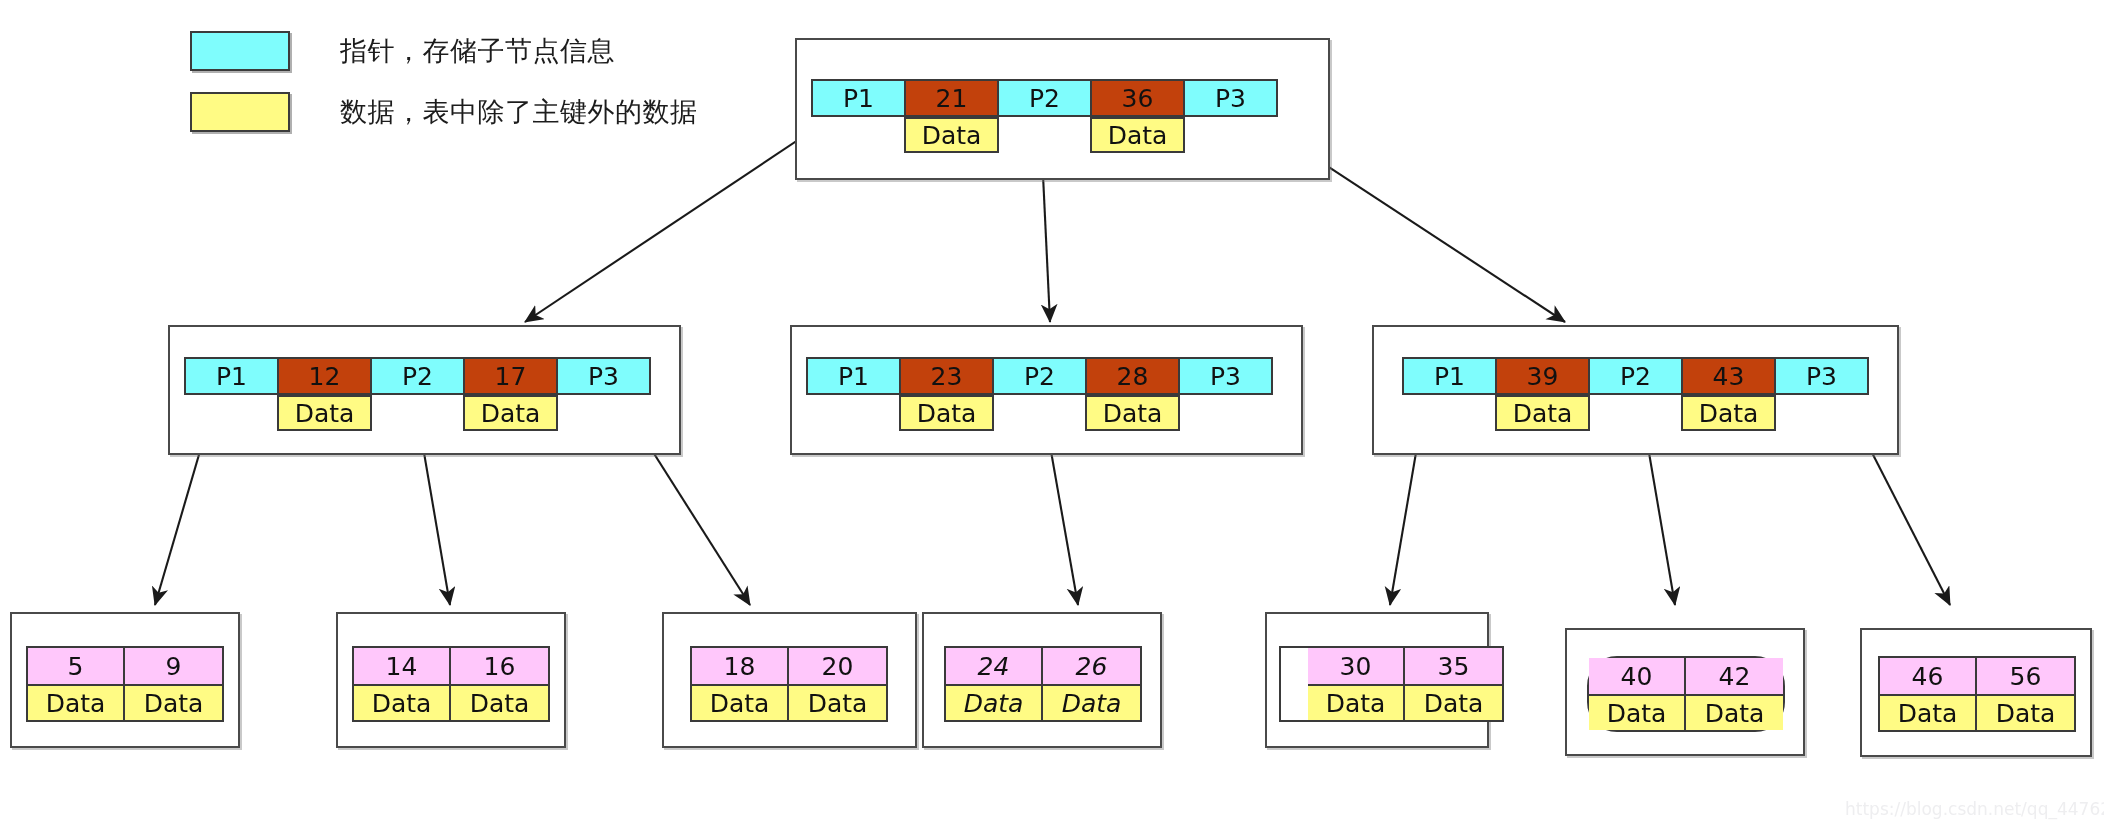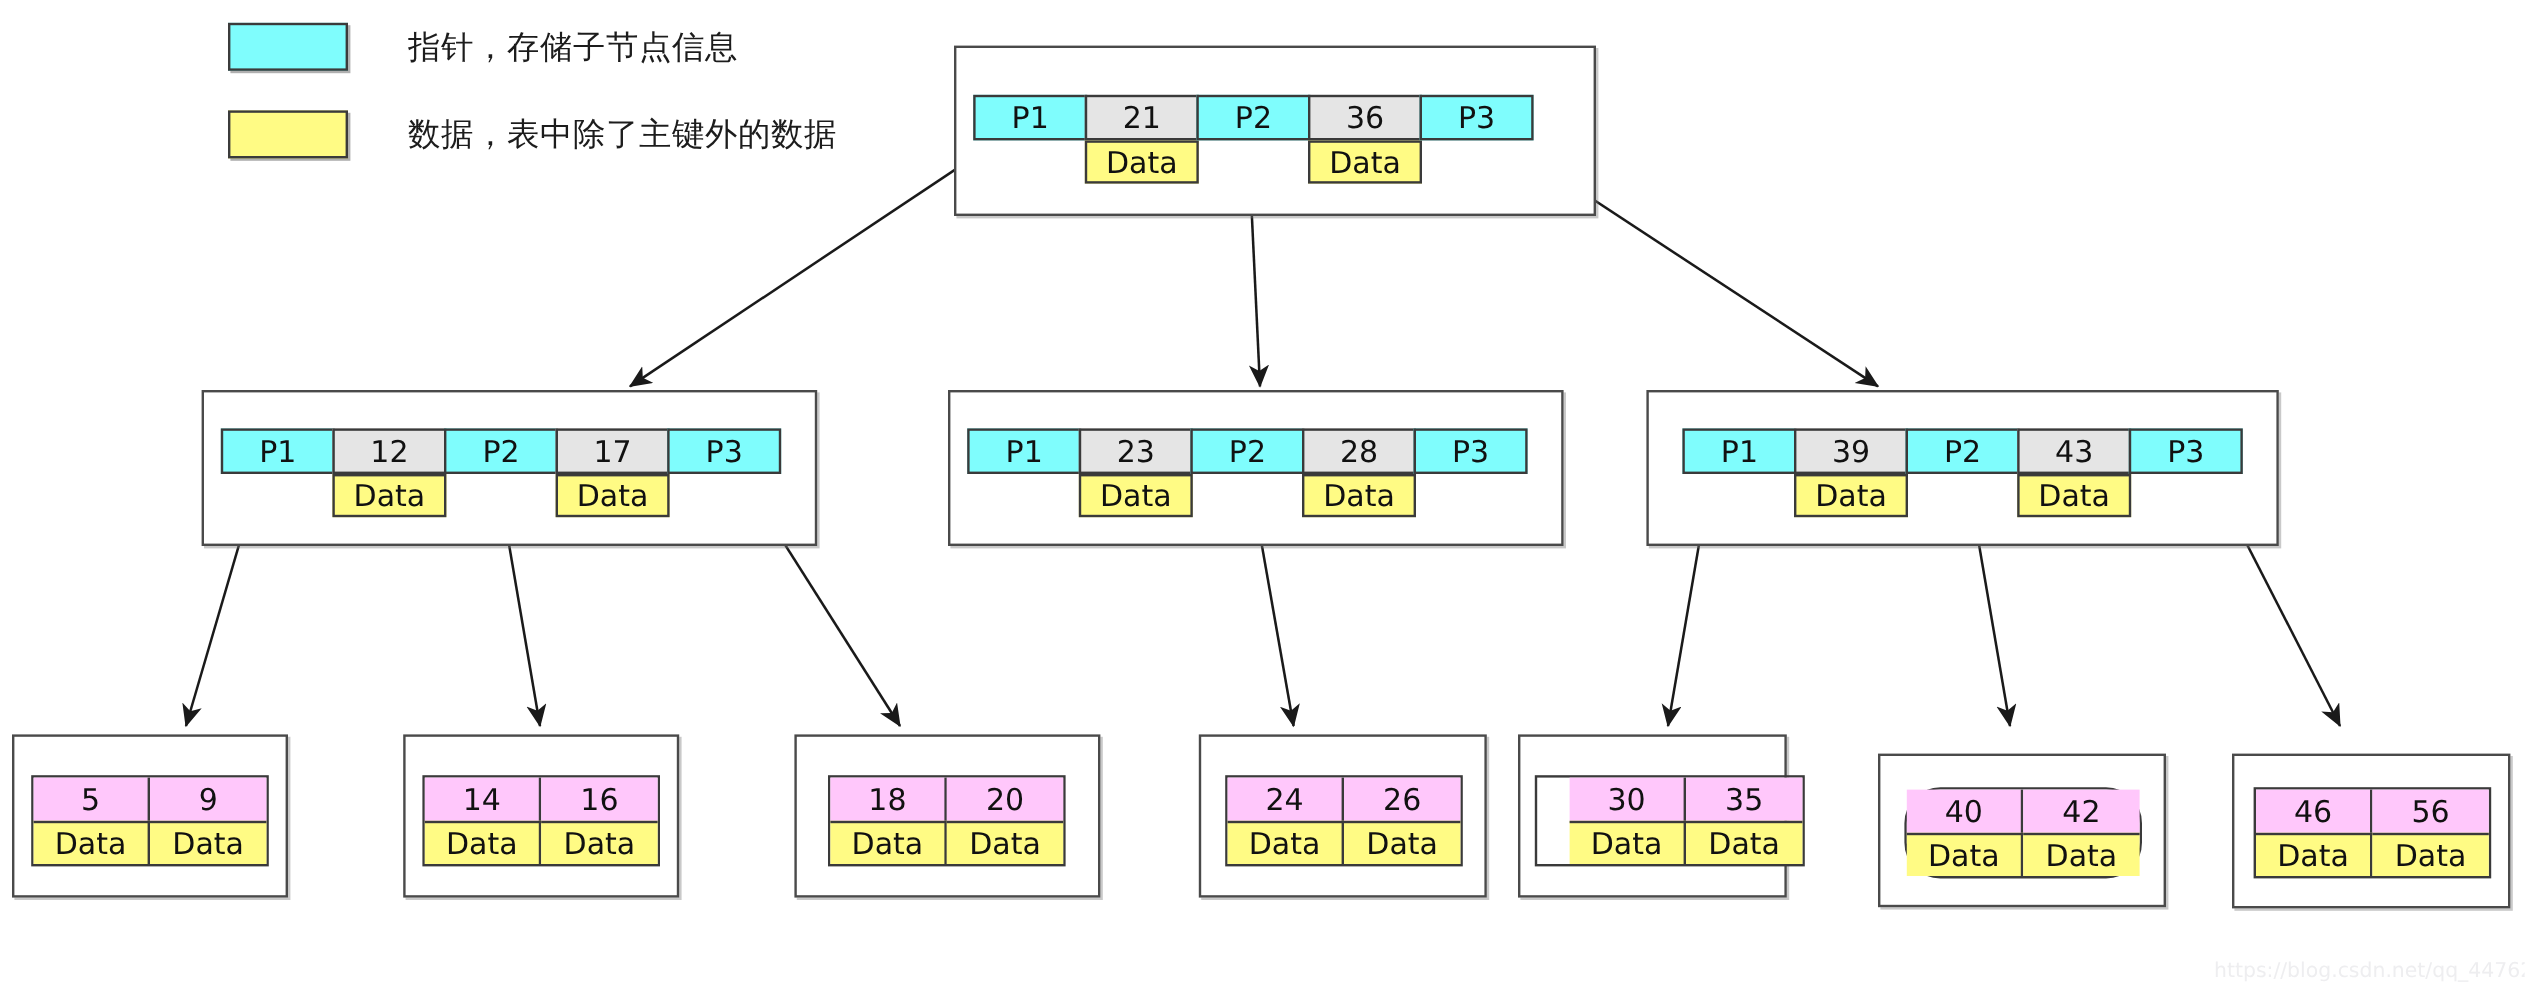--- a/index.html
+++ b/index.html
@@ -58,21 +58,21 @@
     margin-left: -2px;
     display: flex;
     align-items: center;
     justify-content: center;
     font-size: 25px;
     color: #111111;
     position: relative;
   }
   .cell:first-child { margin-left: 0; }
   .cell.ptr  { background: #7FFDFD; width: 95px; }
-  .cell.key  { background: #e5e5e5; width: 95px; }
+  .cell.key  { background: #c2410c; width: 95px; }
 
   
   .databox {
     position: absolute;
     top: 36px;
     left: -2px;
     width: 95px;
     height: 36px;
     background: #FFFB84;
     border: 2px solid #3a3a3a;
@@ -126,21 +126,21 @@
     font-size: 17px;
     color: #eeeef0;
     white-space: nowrap;
   }
 </style>
 </head>
 <body>
 
 <div id="stage">
 
-  <div class="legend-row" style="left:190px; top:19px;justify-content:space-between;">
+  <div class="legend-row" style="left:190px; top:31px;justify-content:space-between;">
     <div class="legend-swatch" style="background:#7FFDFD;"></div>
     <div class="legend-text">指针，存储子节点信息</div>
   </div>
 
   <div class="legend-row" style="left:190px; top:92px;">
     <div class="legend-swatch" style="background:#FFFB84;"></div>
     <div class="legend-text">数据，表中除了主键外的数据</div>
   </div>
 
 
@@ -266,21 +266,21 @@
         <div class="leaf-cell">18</div>
         <div class="leaf-cell">20</div>
       </div>
       <div class="leaf-rowline data">
         <div class="leaf-cell">Data</div>
         <div class="leaf-cell">Data</div>
       </div>
     </div>
   </div>
 
-  <div class="node-frame" style="left:999px; top:612px; width:240px; height:136px;">
+  <div class="node-frame" style="left:922px; top:612px; width:240px; height:136px;font-style:italic;">
     <div class="leaf-table" style="left:20px; top:32px;">
       <div class="leaf-rowline keys">
         <div class="leaf-cell">24</div>
         <div class="leaf-cell">26</div>
       </div>
       <div class="leaf-rowline data">
         <div class="leaf-cell">Data</div>
         <div class="leaf-cell">Data</div>
       </div>
     </div>

